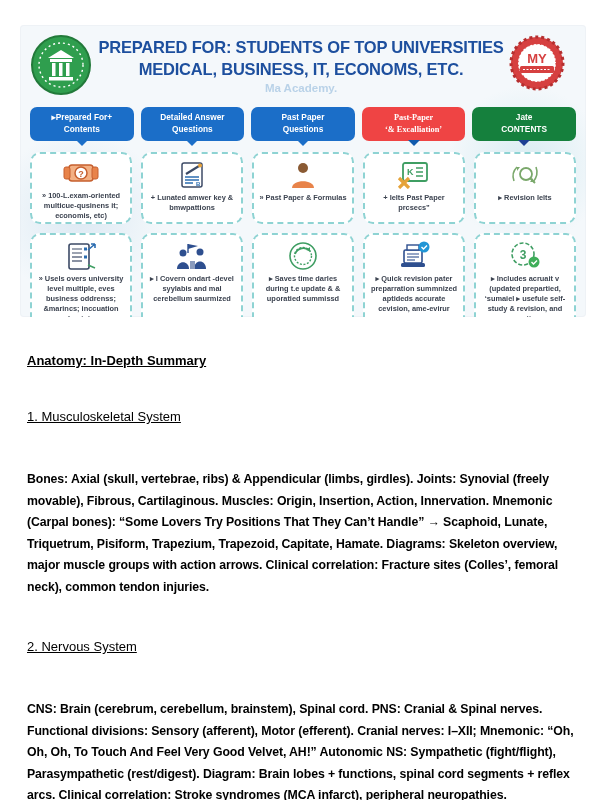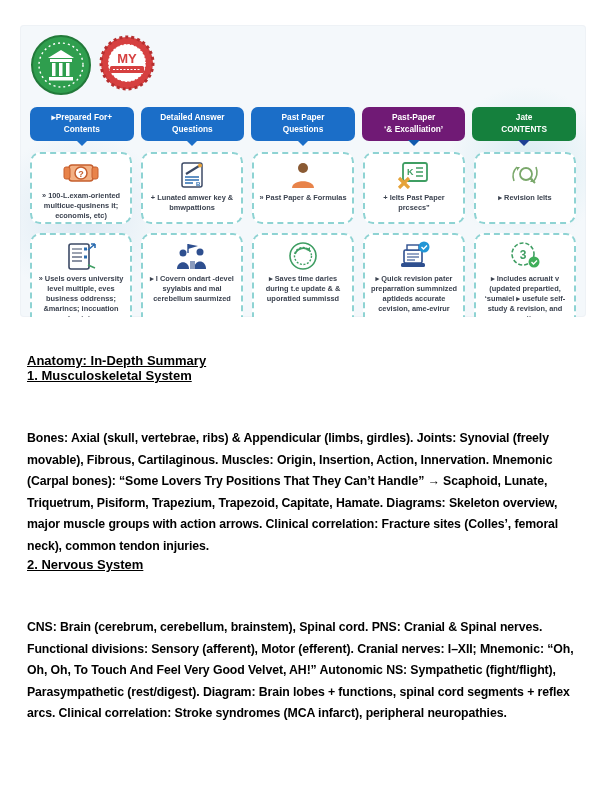--- a/index.html
+++ b/index.html
@@ -18,32 +18,32 @@
   .title-wrap{flex:1;text-align:center;padding-top:5px;}
   .title-line{font-size:16.5px;font-weight:800;color:#1d4f9e;line-height:1.32;letter-spacing:-0.2px;}
   .watermark{color:#b9d2e8;font-size:11.5px;font-weight:bold;margin-top:1px;}
   .badge-wrap{width:70px;flex:0 0 70px;display:flex;justify-content:flex-start;padding-top:2px;}
 
   .tabs{display:flex;gap:7px;margin-top:7px;align-items:flex-end;}
   .tab{flex:1;border-radius:7px;color:#fff;text-align:center;font-size:8.3px;font-weight:bold;padding:5px 2px 6px;line-height:1.4;position:relative;}
   .tab span{display:block;}
   .tab::after{content:"";position:absolute;left:50%;bottom:-5px;transform:translateX(-50%);border-left:6px solid transparent;border-right:6px solid transparent;}
   .tab-blue{background:#1b6ec8;}  .tab-blue::after{border-top:6px solid #1b6ec8;}
-  .tab-dark{background:#701a75;}  .tab-dark::after{border-top:6px solid #115aad;}
+  .tab-dark{background:#ef4444;font-family:Liberation Serif, serif;}  .tab-dark::after{border-top:6px solid #115aad;}
   .tab-navy{background:#15803d;}  .tab-navy::after{border-top:6px solid #1c3f94;}
 
   .cards{display:grid;grid-template-columns:repeat(5,1fr);grid-template-rows:72px 98px;gap:9px;margin-top:11px;}
   .card{background:#fff;border:2px dashed #8ed3d3;border-radius:10px;padding:6px 3px;display:flex;flex-direction:column;align-items:center;overflow:hidden;}
   .card-icon{height:30px;display:flex;align-items:center;justify-content:center;}
   .card-text{font-size:7.4px;font-weight:bold;color:#3c4350;text-align:center;line-height:1.35;margin-top:3px;}
 
   
   .doc{position:absolute;left:27px;top:317px;width:562px;color:#000;}
   .doc-heading{font-size:13px;font-weight:bold;text-decoration:underline;margin:36px 0 0;}
-  .sec-title{font-size:13px;font-weight:bold;text-decoration:underline;}
+  .sec-title{font-size:13px;font-weight:normal;text-decoration:underline;margin-top:41px;}
   .sec-body{font-size:12.3px;font-weight:bold;line-height:21.5px;margin-top:45px;letter-spacing:-0.1px;}
 </style>
 </head>
 <body>
 
 <div class="page">
 
   <div class="banner">
     <div class="banner-inner">
 
@@ -53,20 +53,25 @@
             <circle cx="31" cy="31" r="29" fill="#2f9e4e" stroke="#227a3a" stroke-width="2"></circle>
             <circle cx="31" cy="31" r="22" fill="none" stroke="#ffffff" stroke-width="1.4" stroke-dasharray="2 3"></circle>
             <polygon points="31,16 44,24 18,24" fill="#ffffff"></polygon>
             <rect x="20" y="25" width="22" height="3" fill="#ffffff"></rect>
             <rect x="22" y="29" width="3.5" height="13" fill="#ffffff"></rect>
             <rect x="29" y="29" width="3.5" height="13" fill="#ffffff"></rect>
             <rect x="36" y="29" width="3.5" height="13" fill="#ffffff"></rect>
             <rect x="19" y="43" width="24" height="3.5" fill="#ffffff"></rect>
           </svg>
         </div>
+        <div class="title-wrap">
+          <div class="title-line">PREPARED FOR: STUDENTS OF TOP UNIVERSITIES</div>
+          <div class="title-line">MEDICAL, BUSINESS, IT, ECONOMS, ETC.</div>
+          <div class="watermark">Ma Academy.</div>
+        </div>
         <div class="badge-wrap">
           <svg width="62" height="62" viewBox="0 0 62 62">
             <circle cx="31" cy="29" r="26" fill="#d64040"></circle>
             <circle cx="31" cy="29" r="26" fill="none" stroke="#b52f2f" stroke-width="3" stroke-dasharray="3 3"></circle>
             <circle cx="31" cy="29" r="19" fill="#ffffff"></circle>
             <circle cx="31" cy="29" r="19" fill="none" stroke="#d64040" stroke-width="1.2" stroke-dasharray="1.5 2.5"></circle>
             <text x="31" y="29" text-anchor="middle" font-size="13" font-weight="bold" fill="#d64040" font-family="Liberation Sans, sans-serif">MY</text>
             <rect x="14" y="32" width="34" height="7" rx="1.5" fill="#d64040"></rect>
             <line x1="17" y1="35.5" x2="45" y2="35.5" stroke="#ffffff" stroke-width="1" stroke-dasharray="2 1.5"></line>
           </svg>

